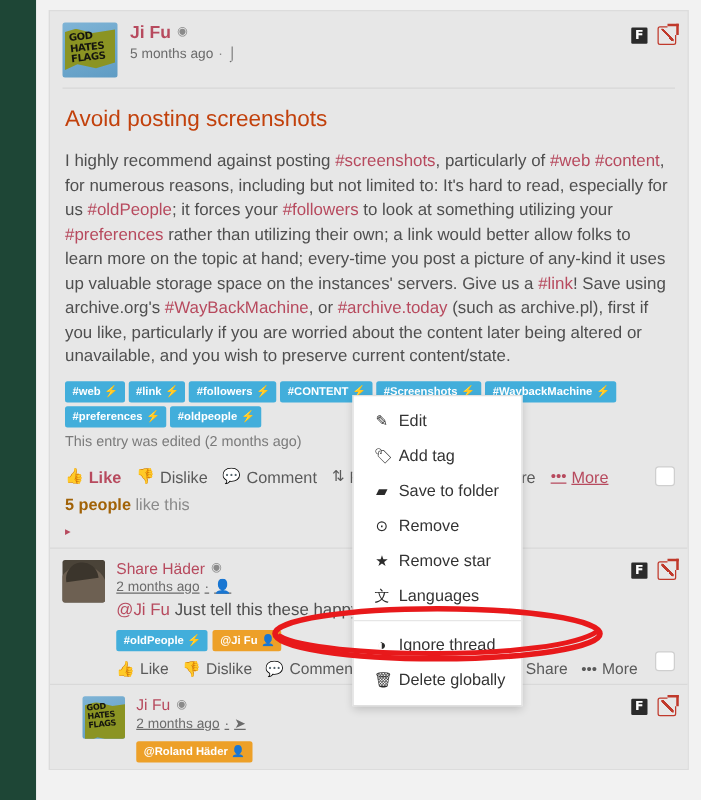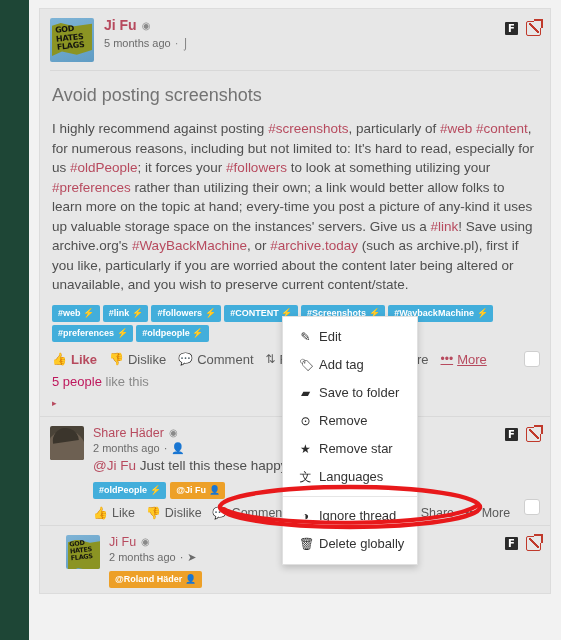--- a/index.html
+++ b/index.html
@@ -168,21 +168,21 @@
     border-top: 2px solid #c0392b;
     border-right: 2px solid #c0392b;
     background: #e7e7e7;
   }
 
   .divider { height:1px; background:#d8d8d8; margin: 0 10px; }
 
   .post-title {
     padding: 12px 12px 4px 12px;
     font-size: 18px;
-    color: #737373;
+    color: #c2410c;
     line-height: 24px;
   }
   .post-body {
     padding: 8px 12px 2px 12px;
     font-size: 13.5px;
     line-height: 19.5px;
     color: #4f4f4f;
   }
   .post-body .tag { color: #b74a5e; }
 
@@ -242,21 +242,21 @@
     border: 1px solid #cfcfcf;
     border-radius: 3px;
     box-sizing: border-box;
   }
 
   .likes-line {
     padding: 1px 12px 6px 12px;
     font-size: 13px;
     color: #8a8a8a;
   }
-  .likes-line b { color: #be185d; font-weight: normal; }
+  .likes-line b { color: #a16207; font-weight: bold; }
 
   .comments-toggle {
     padding: 4px 12px 8px 12px;
     font-size: 13px;
     color: #b74a5e;
     display: flex;
     align-items: center;
     gap: 3px;
   }
   .comments-toggle .caret {
@@ -276,21 +276,21 @@
   .c-avatar { width: 34px; height: 34px; flex: 0 0 34px; border-radius: 2px; overflow:hidden; position:relative;}
   .c-body { margin-left: 9px; flex: 1; min-width: 0; }
   .c-author {
     color: #b74a5e;
     font-size: 12.5px;
     display: flex; align-items: center; gap: 5px;
     line-height: 14px;
   }
   .c-time {
     font-size: 11px; color: #6b6b6b; margin-top: 2px;
-    display:flex; align-items:center; gap:4px; line-height: 13px;
+    display:flex; align-items:center; gap:4px; line-height: 13px; text-decoration: underline;
   }
   .c-text {
     margin-top: 2px;
     font-size: 13.5px;
     line-height: 18px;
     color: #4f4f4f;
   }
   .c-text .mention { color: #b74a5e; }
   .c-pills { display: flex; gap: 4px; margin-top: 7px; flex-wrap: wrap;}
   .c-actions {
@@ -400,20 +400,21 @@
         <span class="pill">
           <span>#preferences</span>
           <span class="gl">⚡</span>
         </span>
         <span class="pill">
           <span>#oldpeople</span>
           <span class="gl">⚡</span>
         </span>
       </div>
 
+    <div class="edited-note">This entry was edited (2 months ago)</div>
 
     <div class="action-bar">
       <span class="action liked">
         <span class="ai">👍</span>
         <span>Like</span>
       </span>
       <span class="action">
         <span class="ai">👎</span>
         <span>Dislike</span>
       </span>

